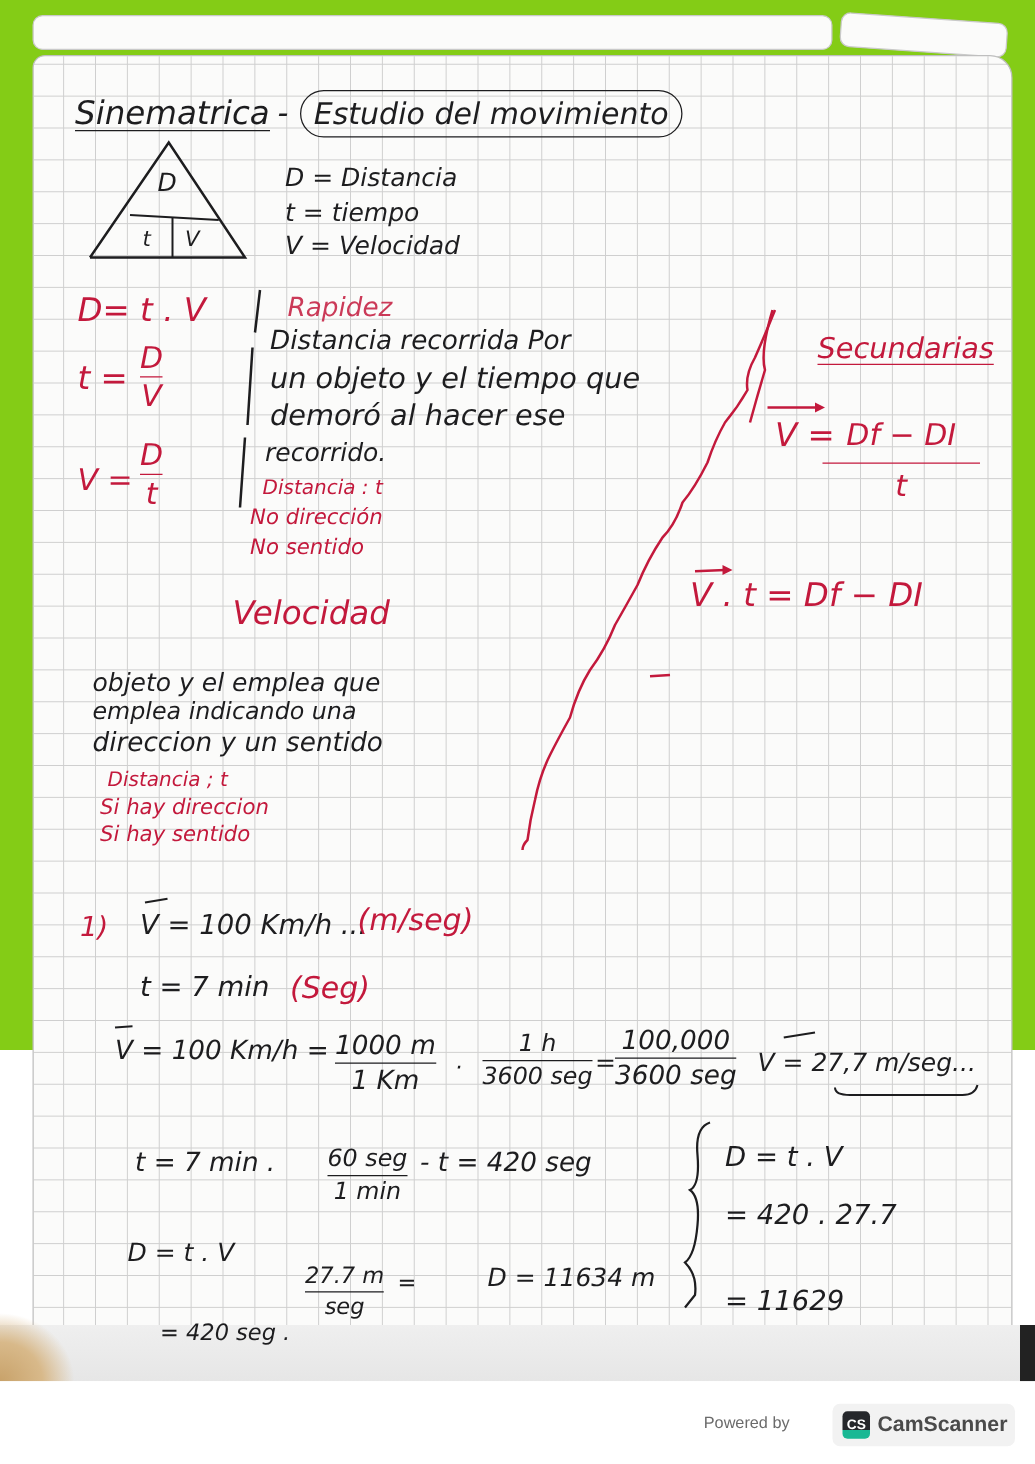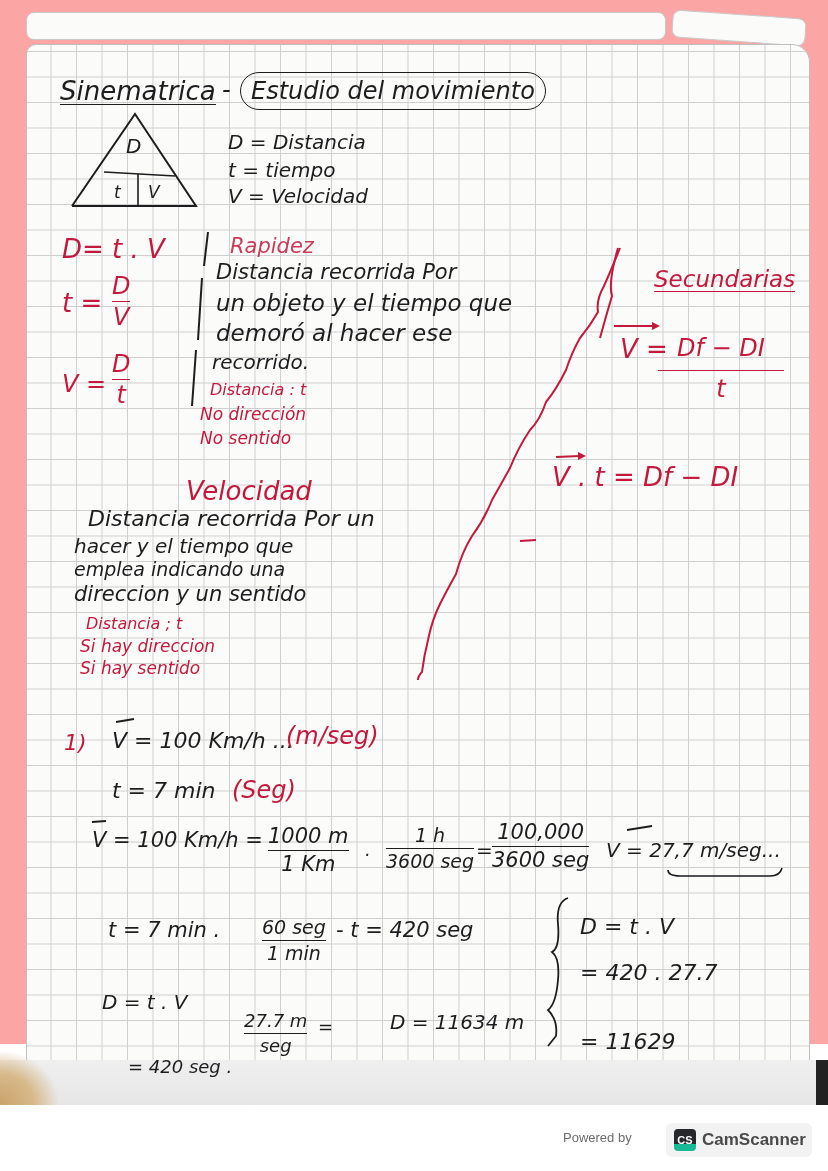--- a/index.html
+++ b/index.html
@@ -2,22 +2,22 @@
 <html><head>
 <meta charset="utf-8">
 <style>
   html, body { margin:0; padding:0; }
   body {
     width:828px; height:1171px; position:relative; overflow:hidden;
     background:#ffffff;
     font-family:"DejaVu Sans", sans-serif;
   }
   .page {
-    position:absolute; left:0; top:0; width:828px; height:1044px;
-    background:#fca5a5;
+    position:absolute; left:0; top:0; width:828px; height:840px;
+    background:#84cc16;
   }
   .header-box {
     position:absolute; top:12px; height:26px;
     border:1px solid #c9c9c9; border-radius:8px; background:#fbfbfa;
   }
   .grid-area {
     position:absolute; left:26px; top:44px; width:782px; height:1050px;
     border:1px solid #bfbfbf; border-radius:10px 18px 18px 10px;
     background-color:#fbfbfa;
     background-image:
@@ -145,22 +145,21 @@
   <div class="hw red ul" style="left:654px; top:268px; font-size:23px;">Secundarias</div>
   <div class="hw red" style="left:620px; top:336px; font-size:26px;">V =</div>
   <div class="frac red" style="left:658px; top:336px; font-size:24px; font-style:italic; min-width:126px;">
     <span>Df − DI</span>
       <span class="bar" style="margin:10px 0 6px;"></span>
       <span>t</span>
   </div>
   <div class="hw red" style="left:552px; top:464px; font-size:26px;">V . t = Df − DI</div>
 
   <div class="hw red" style="left:186px; top:478px; font-size:26px;">Velocidad</div>
-  <div class="hw ink" style="left:88px; top:508px; font-size:22px;">Distancia recorrida Por un</div>
-  <div class="hw ink" style="left:74px; top:536px; font-size:20px;">hacer y el tiempo que</div>
+  <div class="hw ink" style="left:74px; top:536px; font-size:20px;">objeto y el emplea que</div>
   <div class="hw ink" style="left:74px; top:560px; font-size:19px;">emplea indicando una</div>
   <div class="hw ink" style="left:74px; top:584px; font-size:21px;">direccion y un sentido</div>
   <div class="hw red" style="left:86px; top:616px; font-size:16px;">Distancia ; t</div>
   <div class="hw red" style="left:80px; top:638px; font-size:17px;">Si hay direccion</div>
   <div class="hw red" style="left:80px; top:660px; font-size:17px;">Si hay sentido</div>
 
   <div class="hw red" style="left:64px; top:732px; font-size:22px;">1)</div>
   <div class="hw ink" style="left:112px; top:730px; font-size:22px;">V = 100 Km/h ...</div>
   <div class="hw red" style="left:286px; top:724px; font-size:24px;">(m/seg)</div>
   <div class="hw ink" style="left:112px; top:780px; font-size:22px;">t = 7 min</div>

